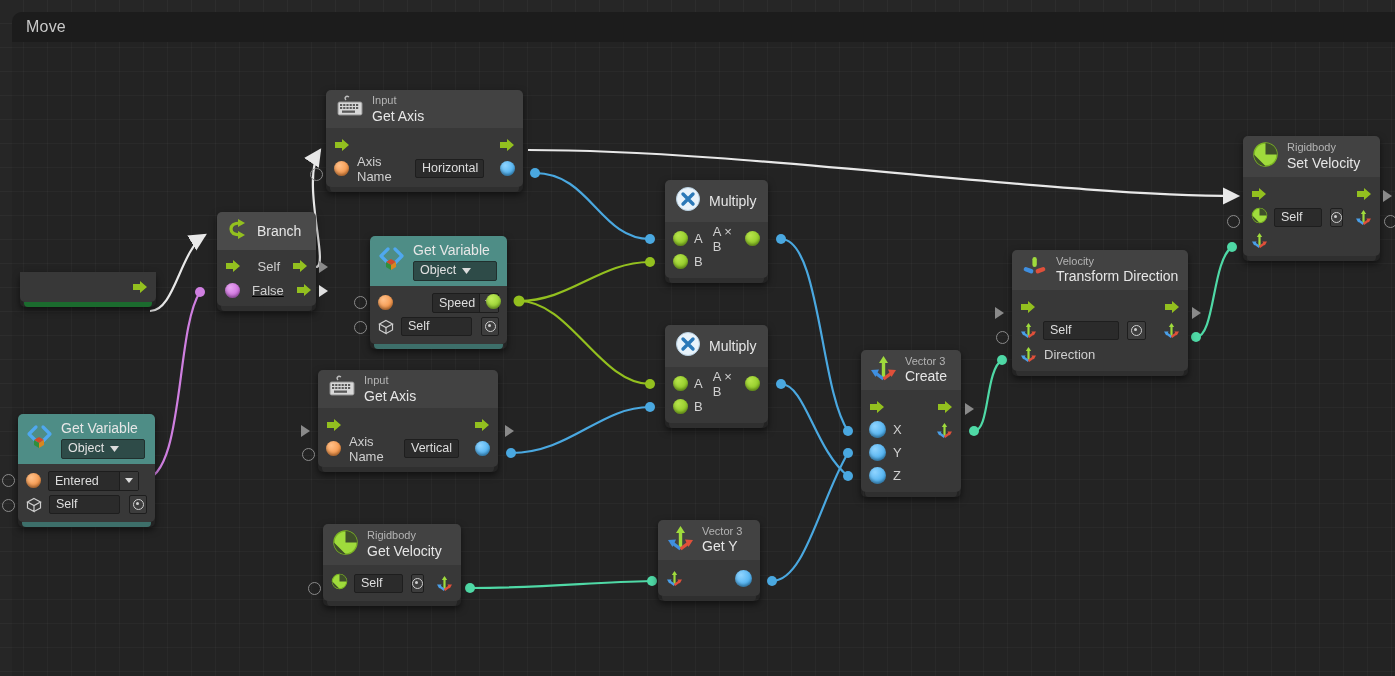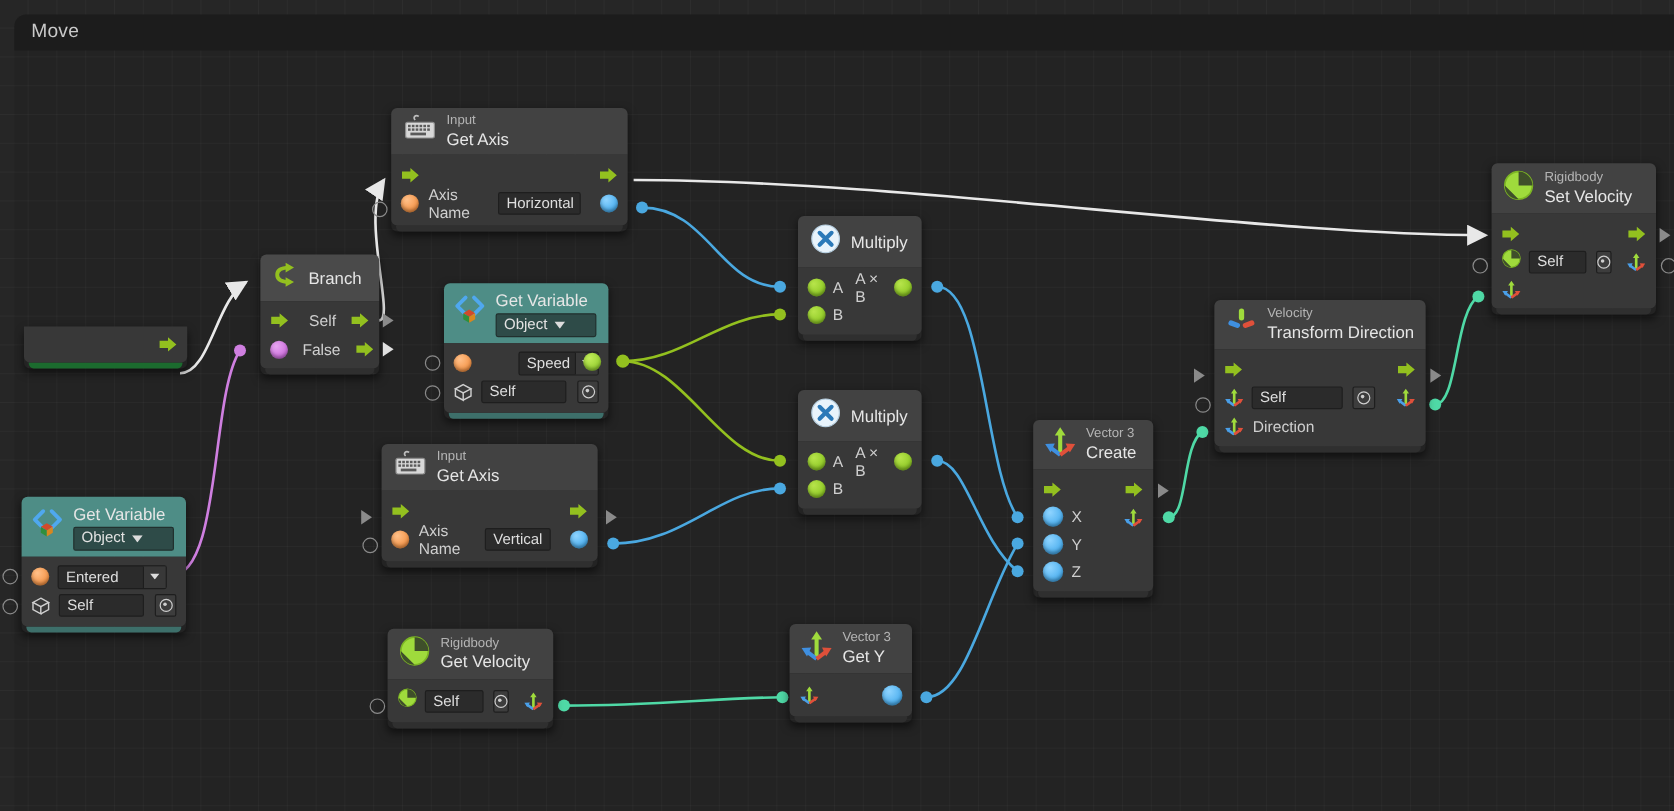--- a/index.html
+++ b/index.html
@@ -283,21 +283,21 @@
             </svg>
         </span>
         <span class="spacer"></span>
         <span class="lbl">Self</span>
         <span class="arrow" style="margin-left:6px;">
           <svg width="16" height="14" viewBox="0 0 16 14">
               <path d="M1,4 L8,4 L8,1 L15,7 L8,13 L8,10 L1,10 z" fill="#93c01f"></path>
             </svg>
         </span>
       </div>
-      <div class="row" style="height:24px;gap:6px;">
+      <div class="row" style="height:24px;gap:6px;text-decoration:underline;">
         <span class="dot purple"></span>
         <span class="spacer"></span>
         <span class="lbl">False</span>
         <span class="arrow" style="margin-left:6px;">
           <svg width="16" height="14" viewBox="0 0 16 14">
               <path d="M1,4 L8,4 L8,1 L15,7 L8,13 L8,10 L1,10 z" fill="#93c01f"></path>
             </svg>
         </span>
       </div>
     </div>

